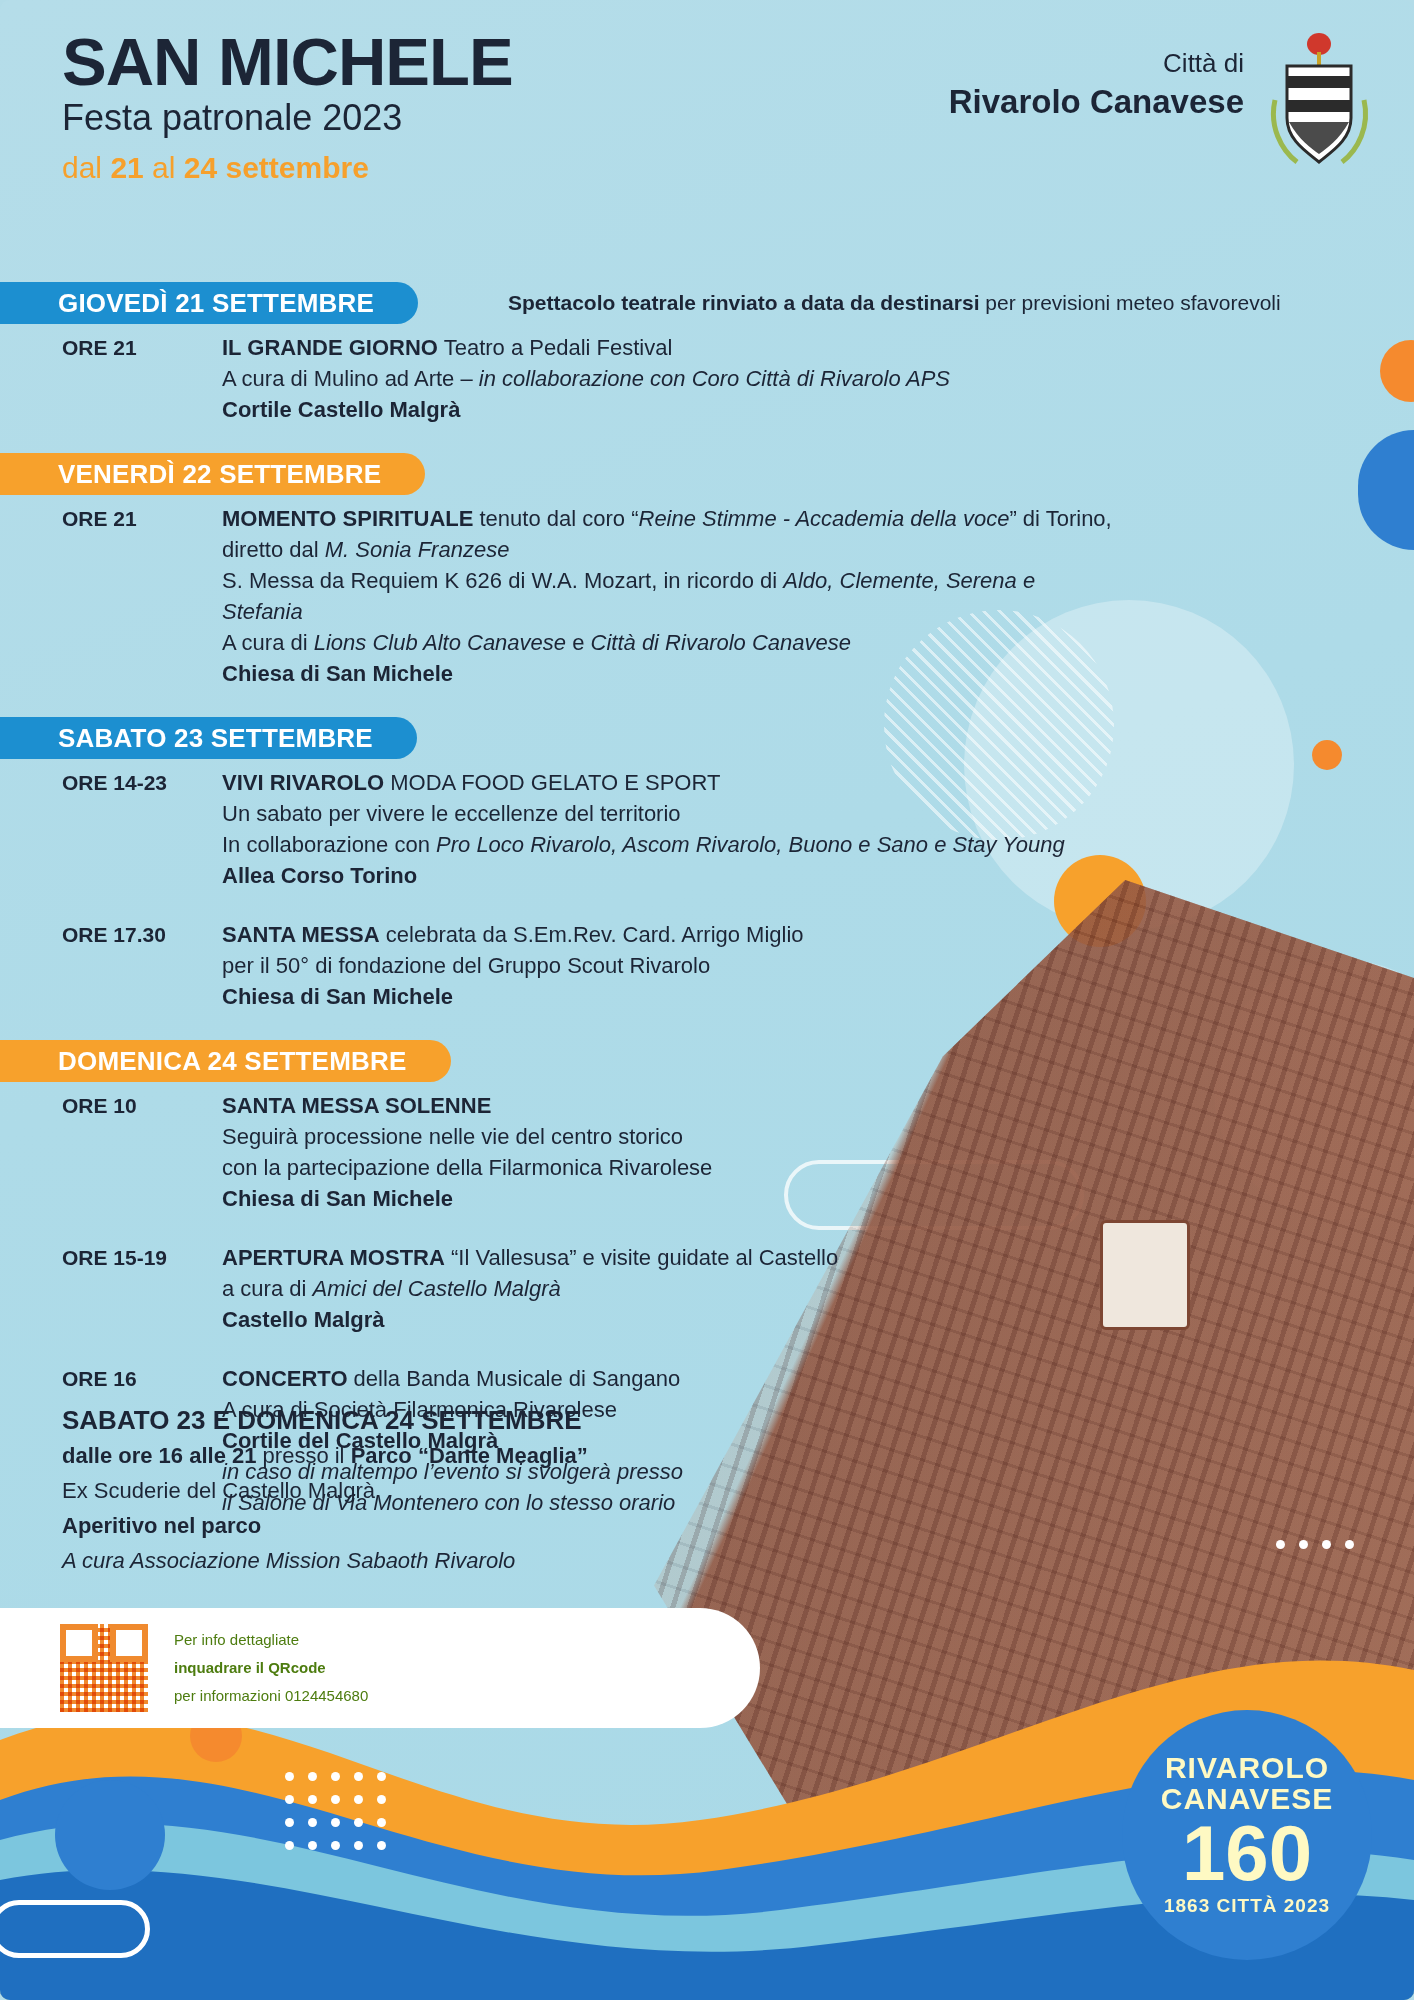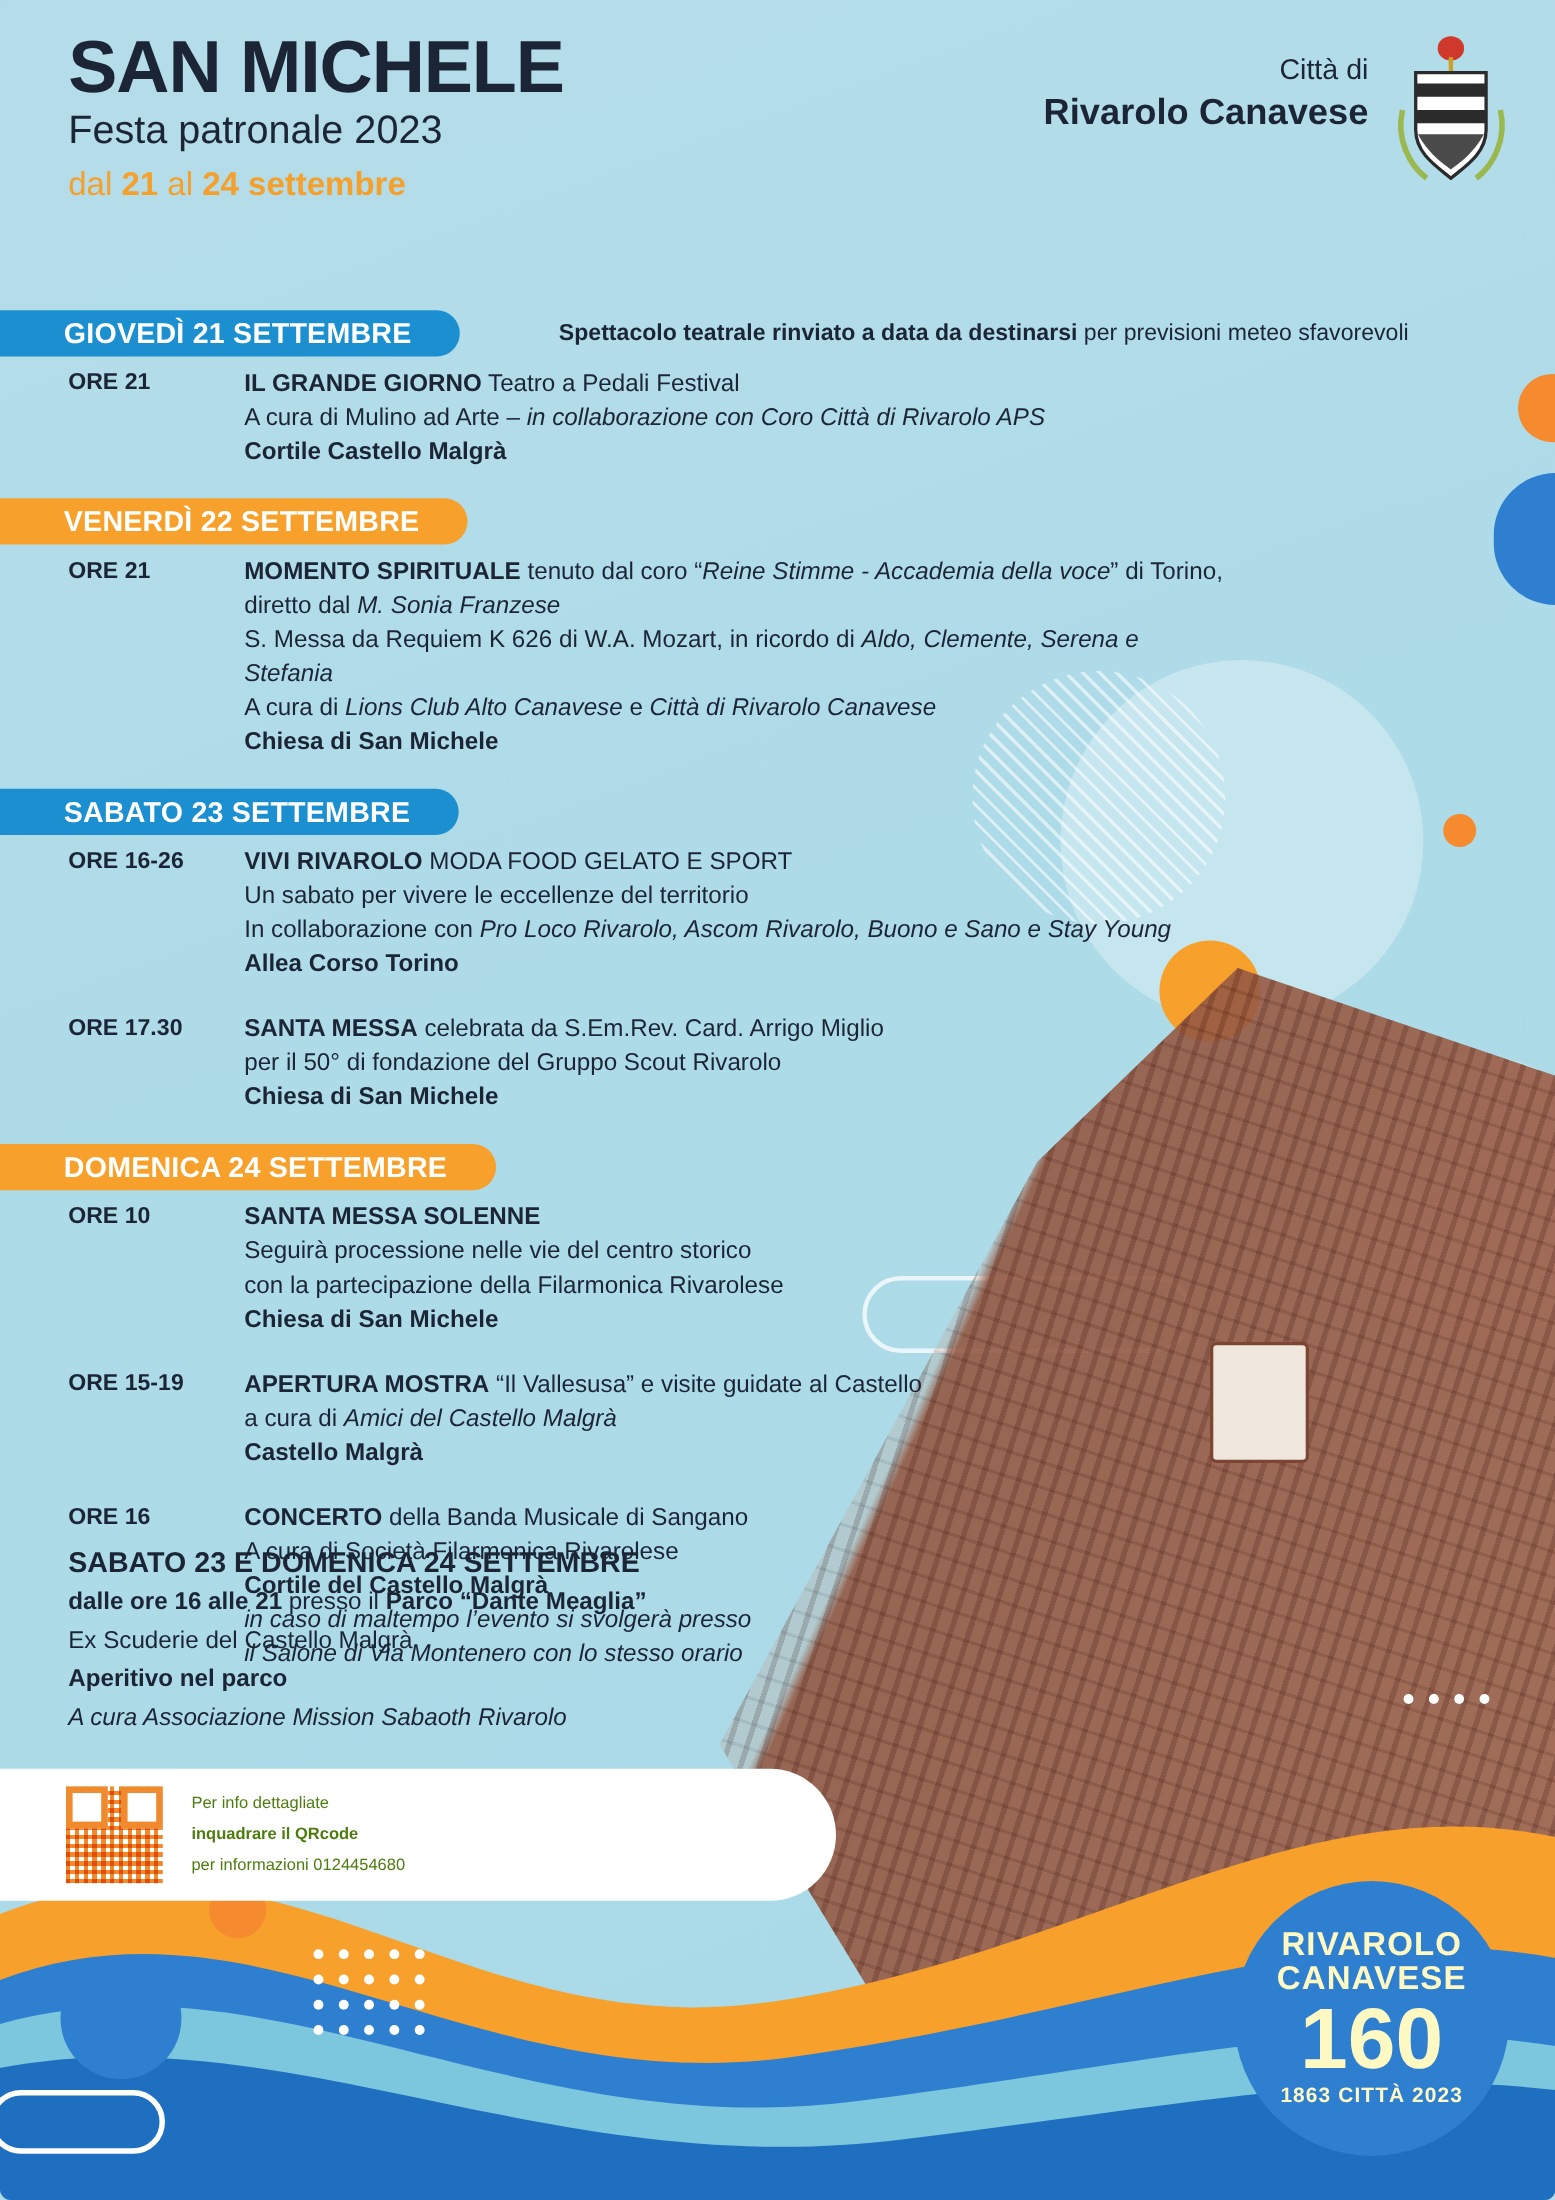--- a/index.html
+++ b/index.html
@@ -259,21 +259,21 @@
           <div><span class="b">MOMENTO SPIRITUALE</span> tenuto dal coro “<span class="i">Reine Stimme - Accademia della voce</span>” di Torino,</div>
           <div>diretto dal <span class="i">M. Sonia Franzese</span></div>
           <div>S. Messa da Requiem K 626 di W.A. Mozart, in ricordo di <span class="i">Aldo, Clemente, Serena e Stefania</span></div>
           <div>A cura di <span class="i">Lions Club Alto Canavese</span> e <span class="i">Città di Rivarolo Canavese</span></div>
           <div><span class="b">Chiesa di San Michele</span></div>
         </div>
       </div>
       <div class="spacer"></div>
       <div class="day-row"><div class="day-pill pill-blue">SABATO 23 SETTEMBRE</div></div>
       <div class="event">
-        <div class="event-time">ORE 16-26</div>
+        <div class="event-time">ORE 14-23</div>
         <div class="event-body">
           <div><span class="b">VIVI RIVAROLO</span> MODA FOOD GELATO E SPORT</div>
           <div>Un sabato per vivere le eccellenze del territorio</div>
           <div>In collaborazione con <span class="i">Pro Loco Rivarolo, Ascom Rivarolo, Buono e Sano e Stay Young</span></div>
           <div><span class="b">Allea Corso Torino</span></div>
         </div>
       </div>
       <div class="spacer"></div>
       <div class="event">
         <div class="event-time">ORE 17.30</div>

